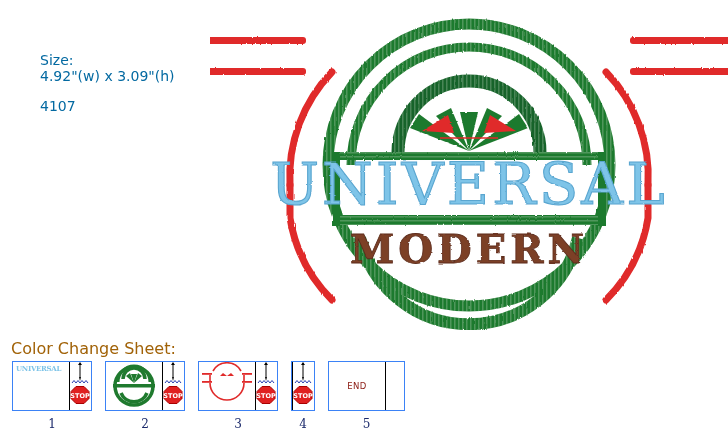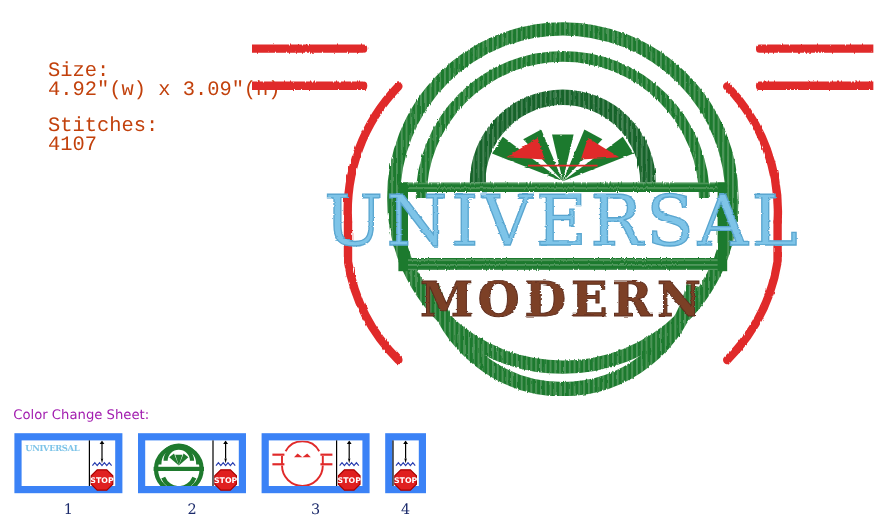--- a/index.html
+++ b/index.html
@@ -14,64 +14,63 @@
     overflow: hidden;
     font-family: "DejaVu Sans", "Liberation Sans", sans-serif;
     color: #000000;
   }
 
   
   #info-block {
     position: absolute;
     left: 40px;
     top: 52px;
-    font-size: 17px;
+    font-size: 14px;
     line-height: 16px;
-    color: #c2410c;
+    color: #0369a1;
     white-space: nowrap;
-    font-family: Liberation Mono, monospace;
   }
   #info-block .spacer { height: 14px; }
   .info-line { display: block; }
 
   
   #design-canvas {
     position: absolute;
     left: 210px;
     top: 0px;
     width: 518px;
     height: 330px;
   }
   #design-canvas svg { display: block; }
 
   
   #ccs-title {
     position: absolute;
     left: 11px;
     top: 339px;
-    font-size: 11px;
-    color: #a21caf;
+    font-size: 16px;
+    color: #a16207;
     white-space: nowrap;
   }
   #ccs-row {
     position: absolute;
     left: 12px;
     top: 361px;
     display: flex;
     align-items: flex-start;
   }
   .ccs-group {
     margin-right: 13px;
     display: flex;
     flex-direction: column;
     align-items: center;
   }
   .ccs-boxes {
     display: flex;
-    border: 6px solid #3b82f6;
+    border: 1px solid #3b82f6;
     height: 50px;
     background: #ffffff;
     box-sizing: border-box;
   }
   .ccs-thumb {
     width: 56px;
     height: 100%;
     position: relative;
     overflow: hidden;
     box-sizing: border-box;
@@ -116,21 +115,20 @@
     white-space: nowrap;
   }
 </style>
 </head>
 <body>
 
 <div id="info-block">
   <span class="info-line">Size:</span>
   <span class="info-line">4.92"(w) x 3.09"(h)</span>
   <div class="spacer"></div>
-  <span class="info-line">Stitches:</span>
   <span class="info-line">4107</span>
 </div>
 
 <div id="design-canvas">
 <svg width="518" height="330" viewBox="0 0 518 330" xmlns="http://www.w3.org/2000/svg">
   <defs>
 
     <pattern id="stitchH" width="4" height="3" patternUnits="userSpaceOnUse">
       <rect width="4" height="3" fill="none"></rect>
       <rect x="0" y="0" width="1.5" height="3" fill="#ffffff" opacity="0.22"></rect>
@@ -331,14 +329,23 @@
           <g>
             <polygon points="6,24.5 14,24.5 19,29.5 19,36.5 14,41.5 6,41.5 1,36.5 1,29.5" fill="#e02020" stroke="#a80000" stroke-width="1"></polygon>
             <text x="10" y="35.5" text-anchor="middle" font-size="6.5" font-weight="bold" font-family="'DejaVu Sans','Liberation Sans',sans-serif" fill="#ffffff">STOP</text>
           </g>
         </svg>
       </div>
     </div>
     <div class="ccs-num">4</div>
   </div>
 
+  <div class="ccs-group">
+    <div class="ccs-boxes">
+      <div class="ccs-thumb">
+        <span class="end-label">END</span>
+      </div>
+      <div class="ccs-end"></div>
+    </div>
+    <div class="ccs-num">5</div>
+  </div>
 
 </div>
 
 </body></html>

